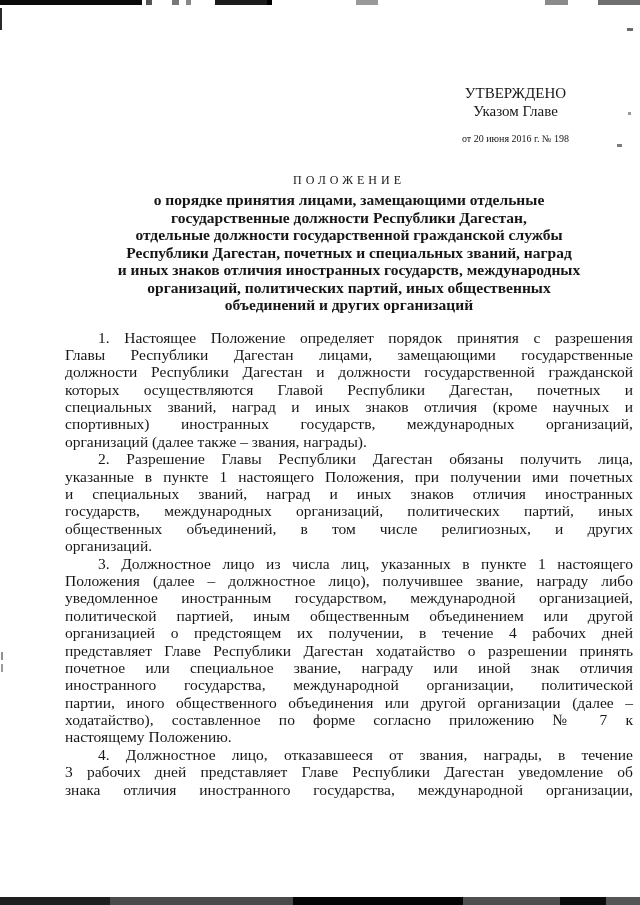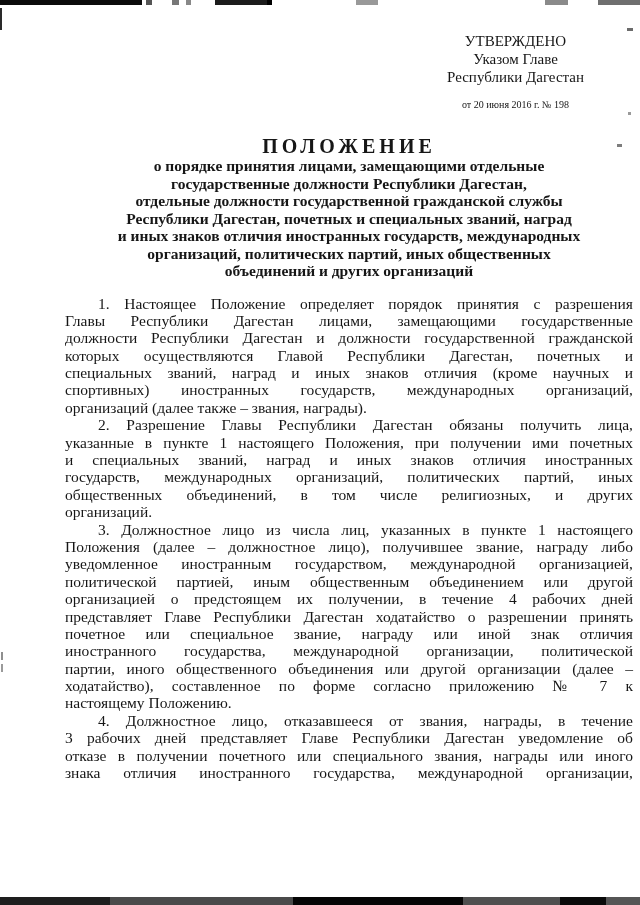--- a/index.html
+++ b/index.html
@@ -40,38 +40,38 @@
   .speck-a { position: absolute; left: 627px; top: 28px; width: 6px; height: 3px; background: #6b6b6b; }
   .speck-b { position: absolute; left: 617px; top: 144px; width: 5px; height: 3px; background: #7d7d7d; }
   .speck-c { position: absolute; left: 628px; top: 112px; width: 3px; height: 3px; background: #9a9a9a; }
   .speck-d { position: absolute; left: 1px; top: 652px; width: 2px; height: 8px; background: #8f8f8f; }
   .speck-e { position: absolute; left: 1px; top: 664px; width: 2px; height: 8px; background: #9a9a9a; }
 
   .content {
     position: absolute; top: 0; left: 65px; width: 568px;
   }
   .approval {
-    margin: 32px 0 0 auto;
+    margin: 84px 0 0 auto;
     width: 235px;
     text-align: center;
     font-size: 15px;
     line-height: 18px;
   }
   .approval-date {
     margin: 10px 0 6px auto;
     width: 235px;
     text-align: center;
     font-size: 10px;
     line-height: 18px;
   }
   .doc-heading {
     margin-top: 21px;
     text-align: center;
-    font-weight: bold;
-    font-size: 20px;
+    font-weight: normal;
+    font-size: 12px;
     line-height: 22px;
     letter-spacing: 4px;
   }
   .subtitle-line {
     text-align: center;
     font-weight: bold;
     font-size: 15.5px;
     height: 17.5px;
     line-height: 17.5px;
     font-family: Liberation Serif, serif;
@@ -97,21 +97,20 @@
   <div class="speck-b"></div>
   <div class="speck-c"></div>
   <div class="speck-d"></div>
   <div class="speck-e"></div>
 
   <div class="content">
 
     <div class="approval">
       <div class="approval-line">УТВЕРЖДЕНО</div>
       <div class="approval-line">Указом Главе</div>
-      <div class="approval-line">Республики Дагестан</div>
     </div>
     <div class="approval-date">от 20 июня 2016 г. № 198</div>
 
     <div class="doc-heading">ПОЛОЖЕНИЕ</div>
 
     <div class="subtitle">
       <div class="subtitle-line">о порядке принятия лицами, замещающими отдельные</div>
       <div class="subtitle-line">государственные должности Республики Дагестан,</div>
       <div class="subtitle-line">отдельные должности государственной гражданской службы</div>
       <div class="subtitle-line">Республики Дагестан, почетных и специальных званий, наград</div>
@@ -151,21 +150,20 @@
         <div class="para-line">почетное или специальное звание, награду или иной знак отличия</div>
         <div class="para-line">иностранного государства, международной организации, политической</div>
         <div class="para-line">партии, иного общественного объединения или другой организации (далее –</div>
         <div class="para-line">ходатайство), составленное по форме согласно приложению № 7 к</div>
         <div class="para-line endline">настоящему Положению.</div>
       </div>
 
       <div>
         <div class="para-line indent">4. Должностное лицо, отказавшееся от звания, награды, в течение</div>
         <div class="para-line">3 рабочих дней представляет Главе Республики Дагестан уведомление об</div>
-        <div class="para-line">отказе в получении почетного или специального звания, награды или иного</div>
         <div class="para-line">знака отличия иностранного государства, международной организации,</div>
       </div>
 
     </div>
   </div>
 
   <div class="scan-bottom"></div>
 </div>
 
 </body></html>

